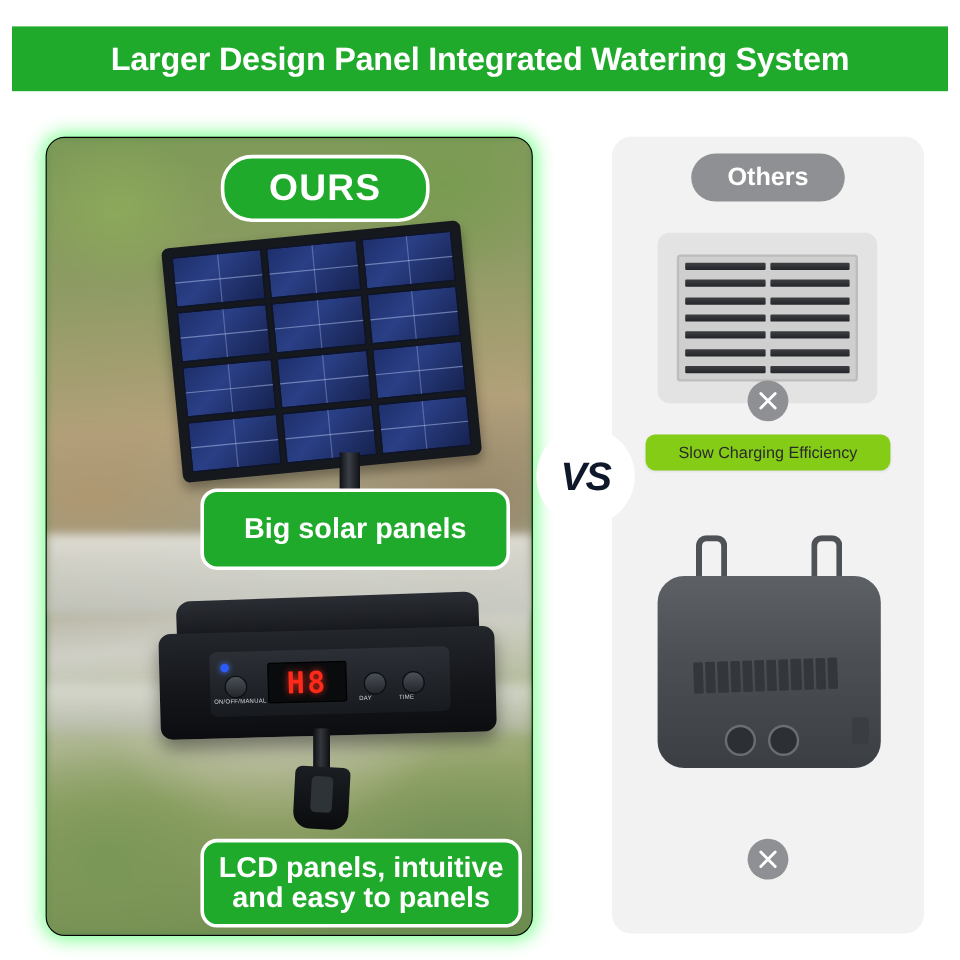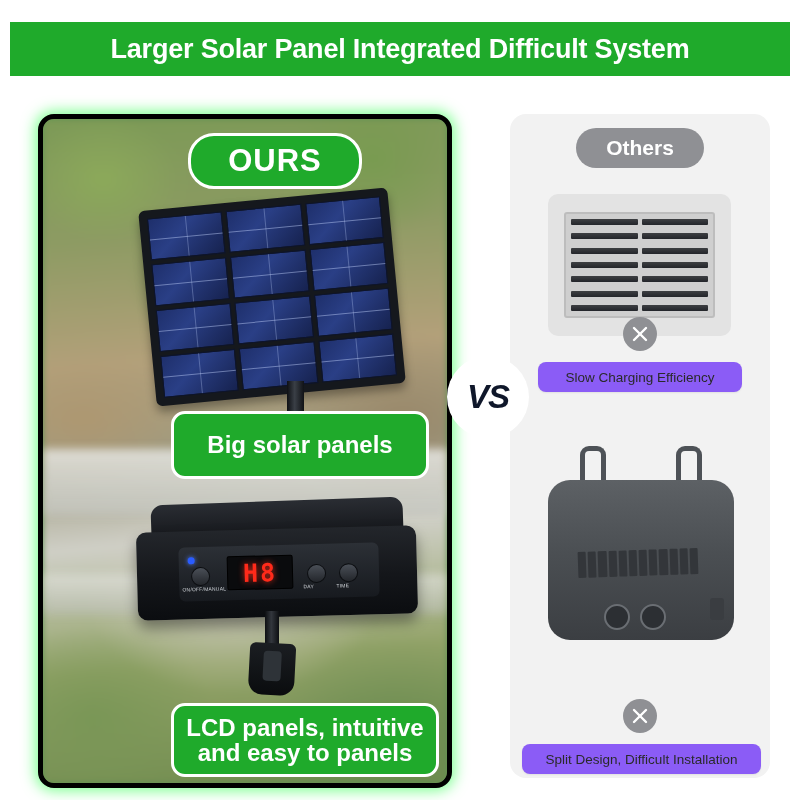--- a/index.html
+++ b/index.html
@@ -46,21 +46,21 @@
   }
 
   
   .ours-panel {
     position: absolute;
     left: 38px;
     top: 28px;
     width: 404px;
     height: 664px;
     border-radius: 16px;
-    border: 5px solid #000000;
+    border: 1px solid #000000;
     box-shadow: 0 0 14px 3px rgba(25,255,60,0.55), inset 0 0 10px 1px rgba(25,255,60,0.35);
     overflow: hidden;
     background: #6f7d58;
   }
   
   .ours-bg {
     position: absolute;
     inset: 0;
     background:
       radial-gradient(110px 90px at 60px 60px, rgba(140,170,90,0.95), rgba(90,120,60,0) 70%),
@@ -411,21 +411,21 @@
     align-items: center;
     justify-content: center;
     z-index: 5;
   }
   .x-mark svg { display: block; }
   .x-one { left: 113px; top: 203px; }
   .x-two { left: 113px; top: 585px; }
 
   .caption {
     position: absolute;
-    background: #8b5cf6;
+    background: #84cc16;
     border-radius: 8px;
     color: #2a2a2a;
     font-size: 13.5px;
     display: flex;
     align-items: center;
     justify-content: center;
     text-align: center;
     box-shadow: 0 1px 2px rgba(0,0,0,0.07);
   }
   .cap-one {
@@ -497,21 +497,21 @@
     left: 162px; top: 118px;
     width: 14px; height: 22px;
     background: #3a3d41;
     border-radius: 3px;
   }
 </style>
 </head>
 <body>
 
 <div class="header-banner">
-  <div class="header-title">Larger Solar Panel Integrated Difficult System</div>
+  <div class="header-title">Larger Design Panel Integrated Watering System</div>
 </div>
 
 <div class="content">
 
   <div class="ours-panel">
     <div class="ours-bg"></div>
     <div class="ours-bg-rail"></div>
     <div class="ours-bg-rail2"></div>
 
     <div class="ours-badge">
@@ -632,16 +632,15 @@
       </div>
     </div>
 
     <div class="x-mark x-two">
       <svg width="18" height="18" viewBox="0 0 18 18" aria-hidden="true">
         <line x1="3" y1="3" x2="15" y2="15" stroke="#ffffff" stroke-width="2.4" stroke-linecap="round"></line>
         <line x1="15" y1="3" x2="3" y2="15" stroke="#ffffff" stroke-width="2.4" stroke-linecap="round"></line>
       </svg>
     </div>
 
-    <div class="caption cap-two">Split Design, Difficult Installation</div>
   </div>
 
 </div>
 
 </body></html>

